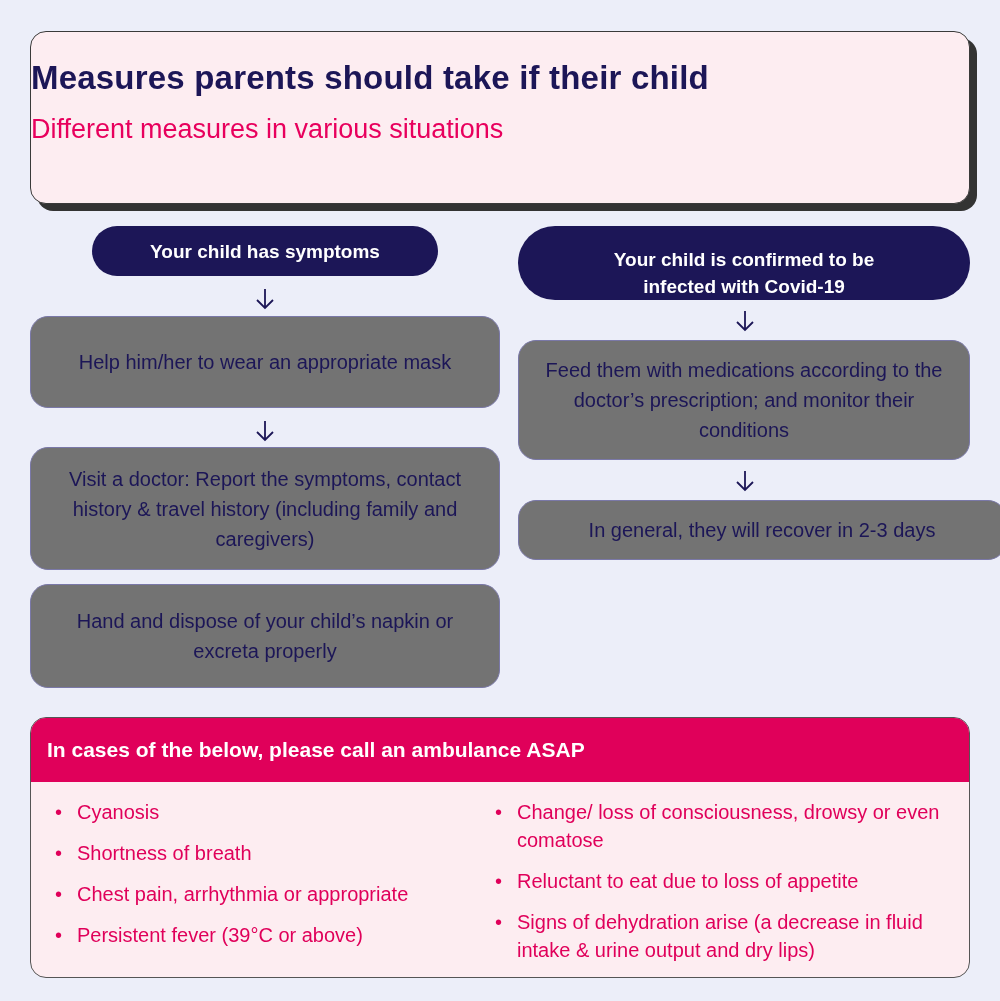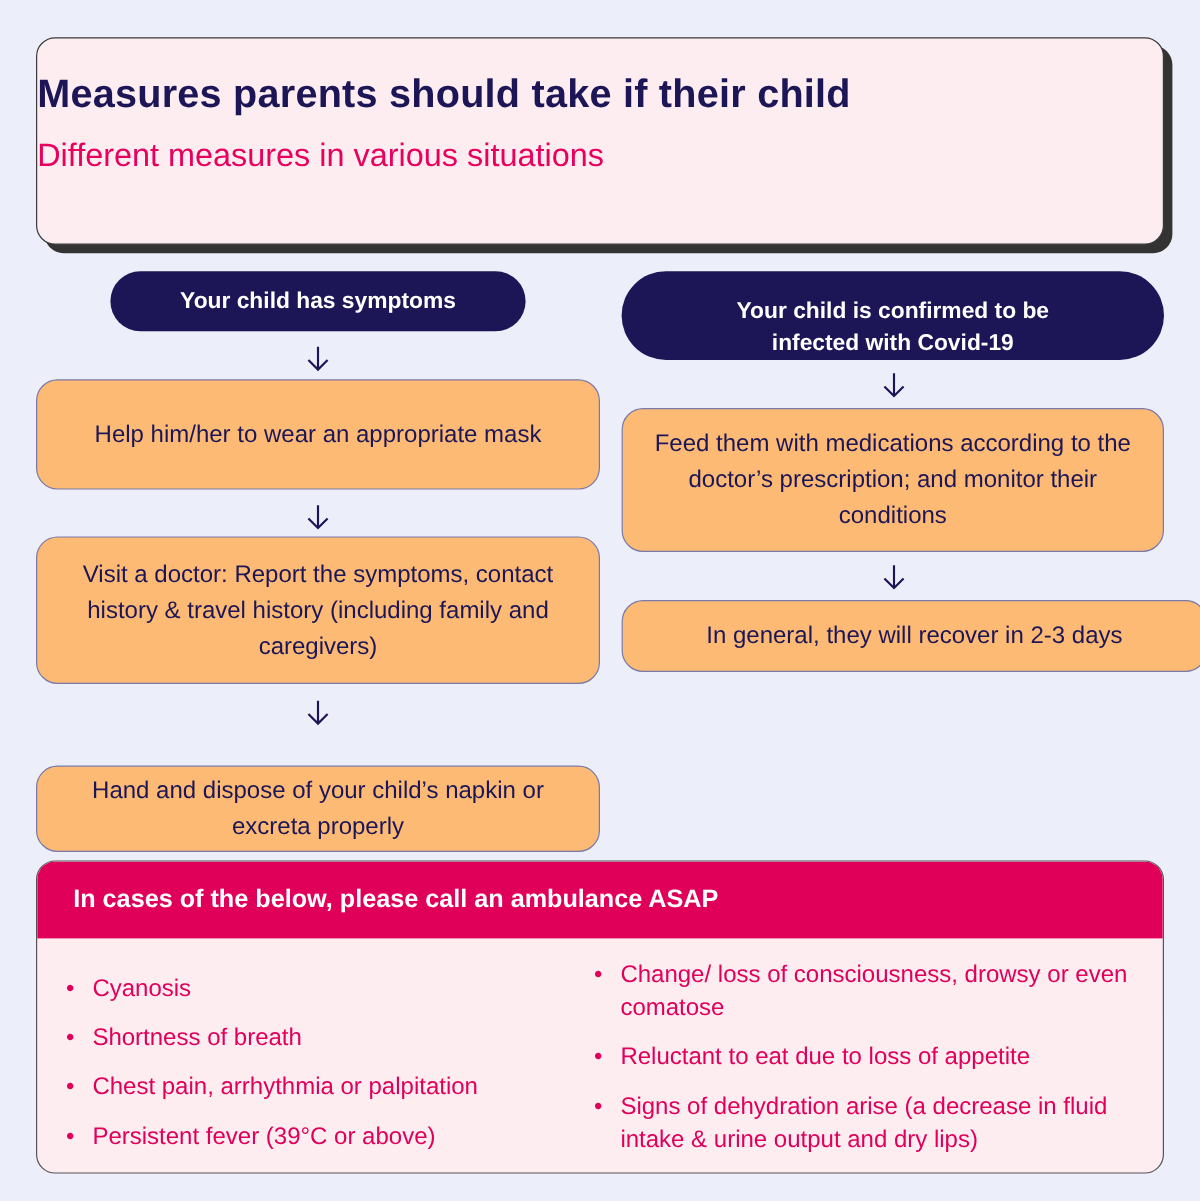--- a/index.html
+++ b/index.html
@@ -19,48 +19,48 @@
   .header .subtitle {
     font-size: 27px; color: #e8005d; margin-top: 12px; line-height: 34px;
   }
 
   .pill {
     position: absolute; background: #1c1657; color: #fff; font-weight: bold;
     font-size: 19px; text-align: center; border-radius: 26px;
     display: flex; align-items: center; justify-content: center; line-height: 27px;
   }
   .box {
-    position: absolute; background: #fdba74; border: 1.5px solid #7a78a8; border-radius: 18px;
+    position: absolute; background: #737373; border: 1.5px solid #7a78a8; border-radius: 18px;
     color: #1c1657; font-size: 20px; text-align: center; line-height: 30px;
     display: flex; align-items: center; justify-content: center; padding: 0 12px;
   }
   .arrow {
     position: absolute; font-size: 24px; color: #1c1657; width: 30px; text-align: center;
     line-height: 24px;
   }
   .arrow svg { display: block; margin: 0 auto; }
 
   .alert {
     position: absolute; left: 30px; top: 717px; width: 940px; height: 261px;
     border: 1.5px solid #555; border-radius: 16px; overflow: hidden; background: #fdedf1;
   }
   .alert .alert-head {
     height: 64px; background: #e0005a; color: #fff; font-weight: bold; font-size: 21px;
-    padding-left: 30px; display: flex; align-items: center;
+    padding-left: 16px; display: flex; align-items: center;
   }
   .alert .cols { display: flex; padding-top: 16px; }
   .alert ul { list-style: none; }
   .alert li {
     color: #e0005a; font-size: 20px; line-height: 28px; position: relative; padding-left: 26px;
   }
   .alert li::before {
     content: "•"; position: absolute; left: 4px; top: 0; color: #e0005a;
   }
   .col-left { width: 460px; padding-left: 20px; }
-  .col-left li { margin-bottom: 13px; margin-top: 12px; }
+  .col-left li { margin-bottom: 13px; }
   .col-right { width: 470px; padding-left: 0px; }
   .col-right li { margin-bottom: 13px; }
 </style>
 </head>
 <body>
 
 <div class="header">
   <div class="title">
     <div>Measures parents should take if their child</div>
   </div>
@@ -88,21 +88,21 @@
 <div class="box" style="left:30px; top:447px; width:470px; height:123px;">
   <span style="max-width:420px;">Visit a doctor: Report the symptoms, contact history &amp; travel history (including family and caregivers)</span>
 </div>
 
 <div class="arrow" style="left:250px; top:583px;">
   <svg width="20" height="22" viewBox="0 0 20 22">
       <path d="M10 1 V20 M2 12 L10 20 L18 12" stroke="#1c1657" stroke-width="1.8" fill="none"></path>
     </svg>
 </div>
 
-<div class="box" style="left:30px; top:638px; width:470px; height:72px;">
+<div class="box" style="left:30px; top:584px; width:470px; height:104px;">
   <span style="max-width:450px;">Hand and dispose of your child’s napkin or excreta properly</span>
 </div>
 
 <div class="pill" style="left:518px; top:226px; width:452px; height:74px; border-radius:37px;align-items:flex-end;">
   <span style="max-width:330px;">Your child is confirmed to be infected with Covid-19</span>
 </div>
 
 <div class="arrow" style="left:730px; top:310px;">
   <svg width="20" height="22" viewBox="0 0 20 22">
       <path d="M10 1 V20 M2 12 L10 20 L18 12" stroke="#1c1657" stroke-width="1.8" fill="none"></path>
@@ -122,21 +122,21 @@
 <div class="box" style="left:518px; top:500px; width:488px; height:60px;">
   <span>In general, they will recover in 2-3 days</span>
 </div>
 
 <div class="alert">
   <div class="alert-head">In cases of the below, please call an ambulance ASAP</div>
   <div class="cols">
     <ul class="col-left">
       <li>Cyanosis</li>
       <li>Shortness of breath</li>
-      <li>Chest pain, arrhythmia or palpitation</li>
+      <li>Chest pain, arrhythmia or appropriate</li>
       <li>Persistent fever (39°C or above)</li>
     </ul>
     <ul class="col-right">
       <li>Change/ loss of consciousness, drowsy or even comatose</li>
       <li>Reluctant to eat due to loss of appetite</li>
       <li>Signs of dehydration arise (a decrease in fluid intake &amp; urine output and dry lips)</li>
     </ul>
   </div>
 </div>
 

